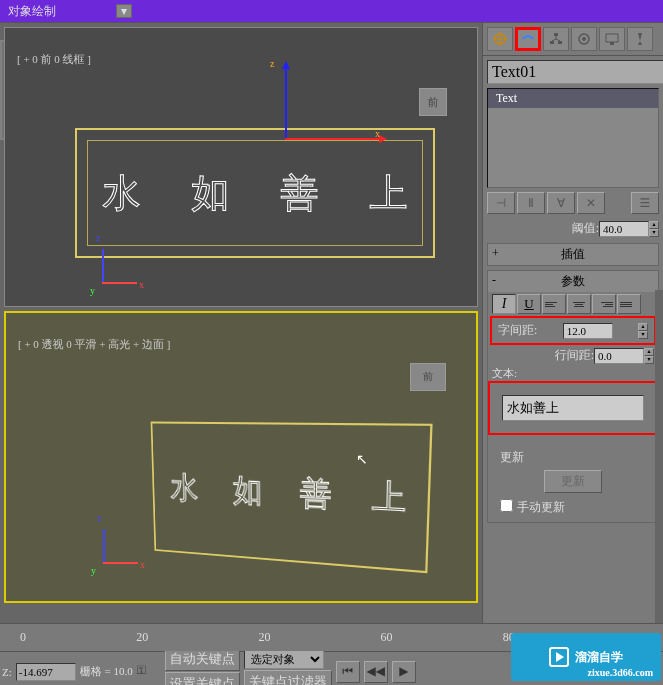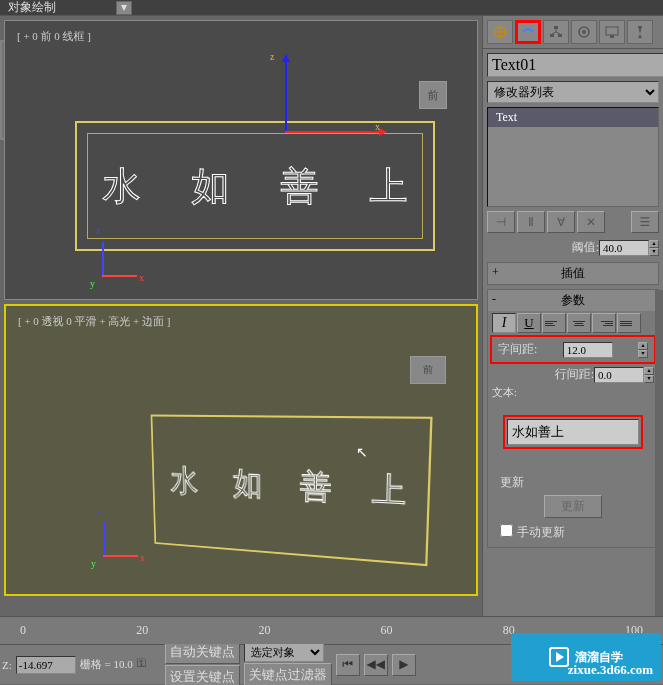--- a/index.html
+++ b/index.html
@@ -10,22 +10,22 @@
       font-size: 12px;
     }
     body {
       background: #696969;
       width: 663px;
       height: 685px;
       overflow: hidden;
       position: relative;
     }
     .top-bar {
-      height: 16px;
-      background: #404040;
+      height: 23px;
+      background: #6d28d9;
       display: flex;
       align-items: center;
       padding: 0 8px;
       color: #ddd;
       border-bottom: 1px solid #555;
     }
     .dropdown-btn {
       margin-left: 60px;
       background: #888;
       border: 1px solid #666;
@@ -55,21 +55,21 @@
     }
     .viewport.bottom {
       height: 292px;
       border: 2px solid #ddcc00;
       background: #5a5a45;
     }
     .viewport-label {
       color: #ccc;
       font-size: 11px;
       position: absolute;
-      top: 8px;
+      top: 24px;
       left: 12px;
     }
     .text-canvas {
       position: absolute;
       top: 100px;
       left: 70px;
       width: 360px;
       height: 130px;
       border: 2px solid #ddcc66;
       display: flex;
@@ -308,23 +308,23 @@
       display: flex;
       flex-direction: column;
       justify-content: center;
       align-items: flex-start;
       padding: 2px;
       gap: 1px;
     }
     .align-btn div { height: 1px; background: #333; }
     .align-btn.active { background: #aaa; border: 1px inset #888; }
     .text-area {
-      margin: 15px;
+      margin: 0;
       border: 2px solid #f00;
-      padding: 2px;
+      padding: 12px;
     }
     .text-label {
       color: #ddd;
       font-size: 11px;
       padding: 0 4px;
     }
     .text-input {
       width: 100%;
       background: #ccc;
       border: 1px inset #888;
@@ -426,21 +426,21 @@
       color: #fff;
       display: flex;
       align-items: center;
       justify-content: center;
       font-size: 18px;
       gap: 6px;
       border-radius: 3px;
       font-weight: bold;
     }
     .watermark-sub {
-      font-size: 13px;
+      font-size: 10px;
       position: absolute;
       bottom: 3px;
       right: 8px;
     }
     .play-icon {
       width: 20px;
       height: 20px;
       border: 2px solid #fff;
       border-radius: 3px;
       display: flex;
@@ -572,25 +572,20 @@
             <path d="M6 2 L10 2 L8 10 L10 14 L6 14 L8 10 Z" fill="#555"></path>
           </svg>
         </div>
     </div>
 
     <div class="name-field">
       <input class="name-input" value="Text01" style="">
       <div class="color-swatch"></div>
     </div>
 
-    <div class="modifier-list">
-      <select class="modifier-dropdown">
-        <option>修改器列表</option>
-      </select>
-    </div>
 
     <div class="modifier-stack">
       <div class="stack-item">Text</div>
     </div>
 
     <div class="stack-buttons">
       <div class="stack-btn">⊣</div>
       <div class="stack-btn">Ⅱ</div>
       <div class="stack-btn">∀</div>
       <div class="stack-btn">✕</div>

